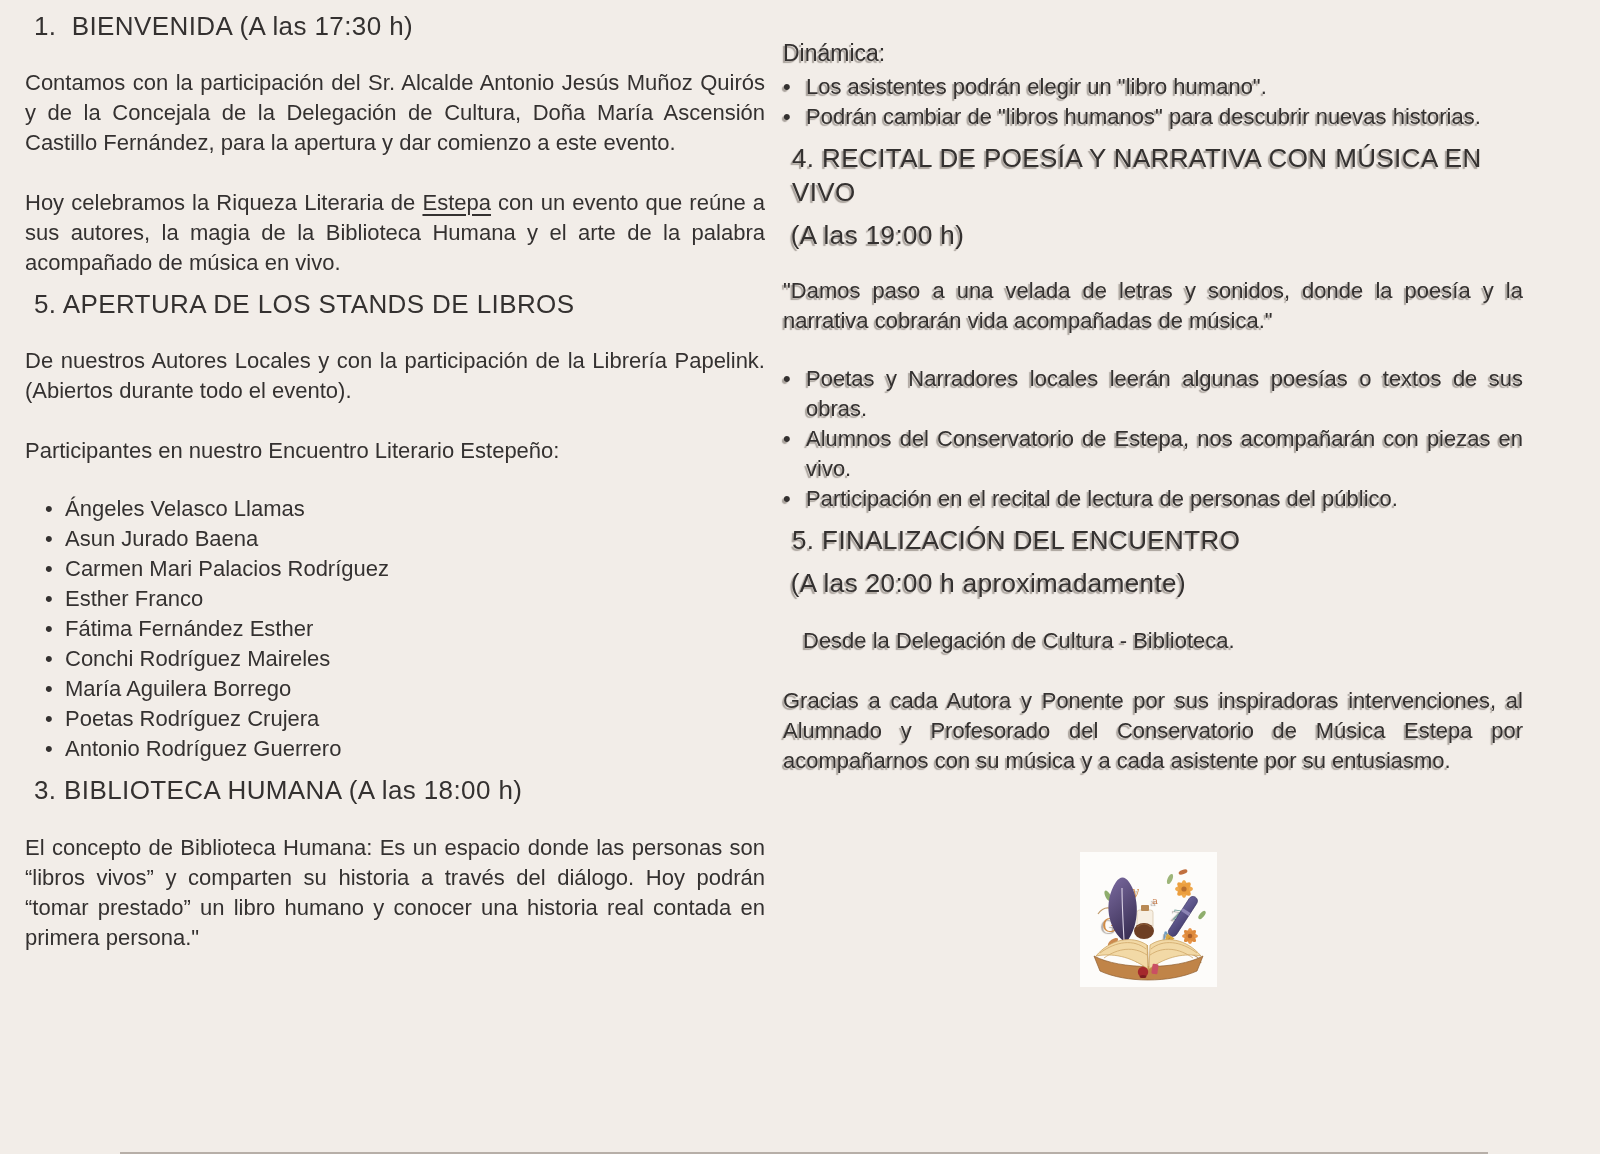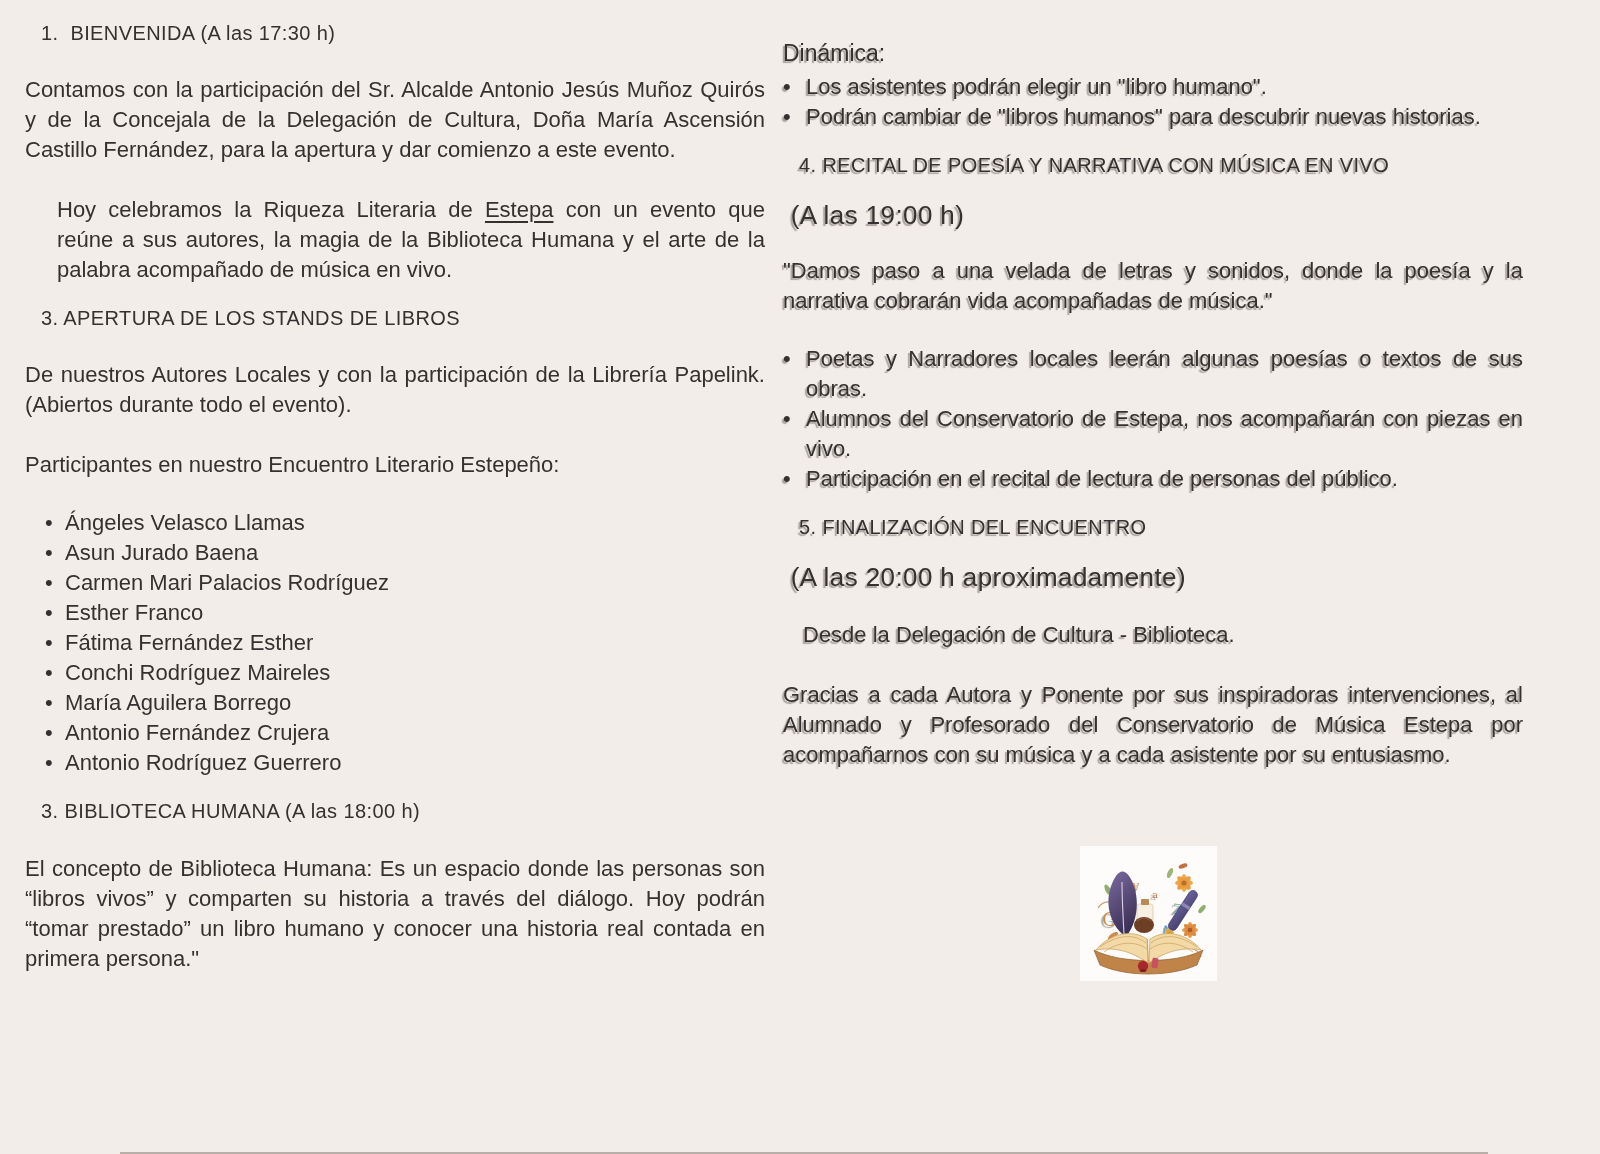--- a/index.html
+++ b/index.html
@@ -6,21 +6,21 @@
   body{
     width:1600px;height:1154px;position:relative;overflow:hidden;
     background:#f2ede8;
     font-family:"Liberation Sans",sans-serif;
     color:#343130;
   }
   .col{position:absolute;top:0;}
   .col-left{left:25px;width:740px;}
   .col-right{left:783px;width:740px;}
   h2.sec{
-    font-size:20px;line-height:34px;font-weight:400;margin:16px;
+    font-size:26px;line-height:34px;font-weight:400;margin:9px;
     letter-spacing:.4px;white-space:pre-wrap;
   }
   .sub{font-size:26px;line-height:34px;letter-spacing:.4px;white-space:pre-wrap;margin:2px 0 0 0;}
   p{font-size:22px;line-height:30px;margin:0;text-align:justify;}
   .label{font-size:23px;line-height:30px;margin:0;}
   ul{list-style:none;margin:0;padding:0;}
   li{
     position:relative;font-size:22px;line-height:30px;
     padding-left:20px;text-align:justify;
   }
@@ -31,21 +31,21 @@
   .participants{margin-left:20px;}
   .participants li{padding-left:20px;}
   .rc li{padding-left:23px;}
   .shadowed, .shadowed li, .shadowed li::before{
     text-shadow:-2px 2px 1px rgba(112,102,94,.55);
   }
   .u{text-decoration:underline;text-underline-offset:4px;text-decoration-thickness:1.5px;}
   
   .m-h1{margin-top:37px;}
   .m-p1{margin-top:25px;}
-  .m-p2{margin-top:30px;margin-left:32px;}
+  .m-p2{margin-top:30px;}
   .m-h2{margin-top:28px;}
   .m-p3{margin-top:25px;}
   .m-p4{margin-top:30px;}
   .m-list{margin-top:28px;}
   .m-h3{margin-top:28px;}
   .m-p5{margin-top:26px;}
   .m-din{margin-top:38px;}
   .m-dinlist{margin-top:4px;}
   .m-h4{margin-top:56px;}
   .m-quote{margin-top:24px;}
@@ -63,32 +63,32 @@
   }
 </style>
 </head>
 <body>
 
 <div class="col col-left">
   <h2 class="sec m-h1">1.  BIENVENIDA (A las 17:30 h)</h2>
   <p class="m-p1">Contamos con la participación del Sr. Alcalde Antonio Jesús Muñoz Quirós y de la Concejala de la Delegación de Cultura, Doña María Ascensión Castillo Fernández, para la apertura y dar comienzo a este evento.</p>
   <p class="m-p2"><span>Hoy celebramos la Riqueza Literaria de </span><span class="u">Estepa</span><span> con un evento que reúne a sus autores, la magia de la Biblioteca Humana y el arte de la palabra acompañado de música en vivo.</span></p>
 
-  <h2 class="sec m-h2">3. APERTURA DE LOS STANDS DE LIBROS</h2>
+  <h2 class="sec m-h2">5. APERTURA DE LOS STANDS DE LIBROS</h2>
   <p class="m-p3">De nuestros Autores Locales y con la participación de la Librería Papelink. (Abiertos durante todo el evento).</p>
   <p class="m-p4">Participantes en nuestro Encuentro Literario Estepeño:</p>
   <ul class="participants m-list">
       <li>Ángeles Velasco Llamas</li>
       <li>Asun Jurado Baena</li>
       <li>Carmen Mari Palacios Rodríguez</li>
       <li>Esther Franco</li>
       <li>Fátima Fernández Esther</li>
       <li>Conchi Rodríguez Maireles</li>
       <li>María Aguilera Borrego</li>
-      <li>Antonio Fernández Crujera</li>
+      <li>Poetas Rodríguez Crujera</li>
       <li>Antonio Rodríguez Guerrero</li>
     </ul>
 
   <h2 class="sec m-h3">3. BIBLIOTECA HUMANA (A las 18:00 h)</h2>
   <p class="m-p5">El concepto de Biblioteca Humana: Es un espacio donde las personas son “libros vivos” y comparten su historia a través del diálogo. Hoy podrán “tomar prestado” un libro humano y conocer una historia real contada en primera persona."</p>
 </div>
 
 <div class="col col-right shadowed">
   <p class="label m-din">Dinámica:</p>
   <ul class="rc m-dinlist">

